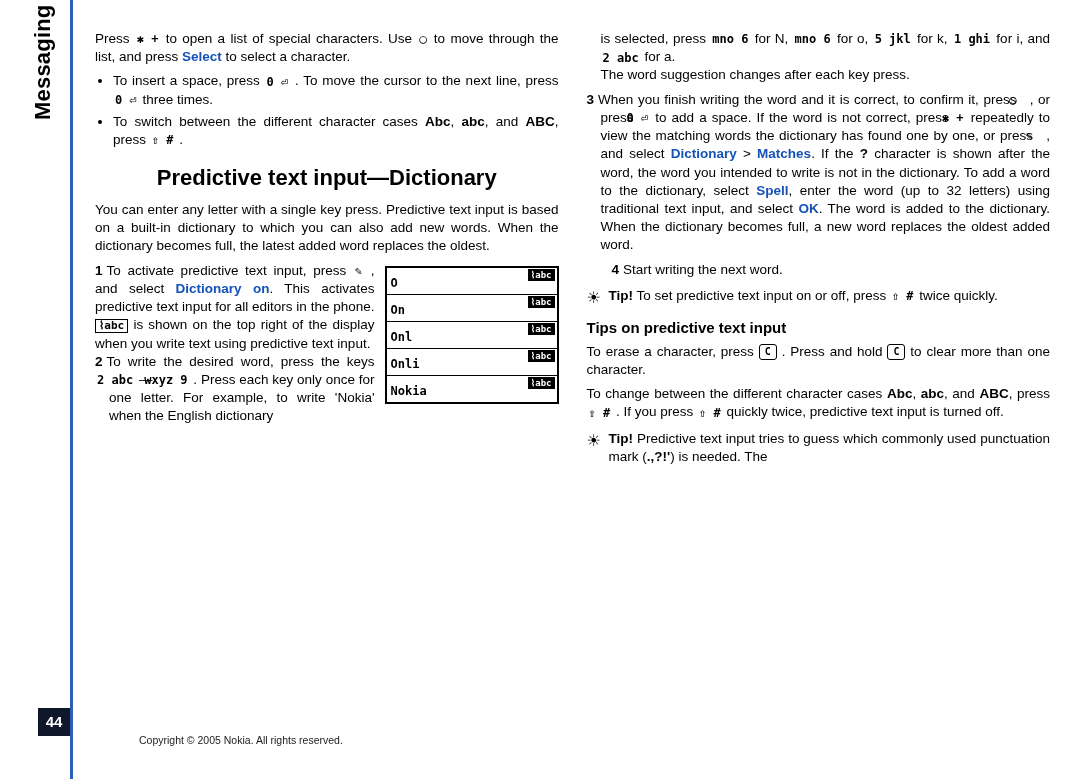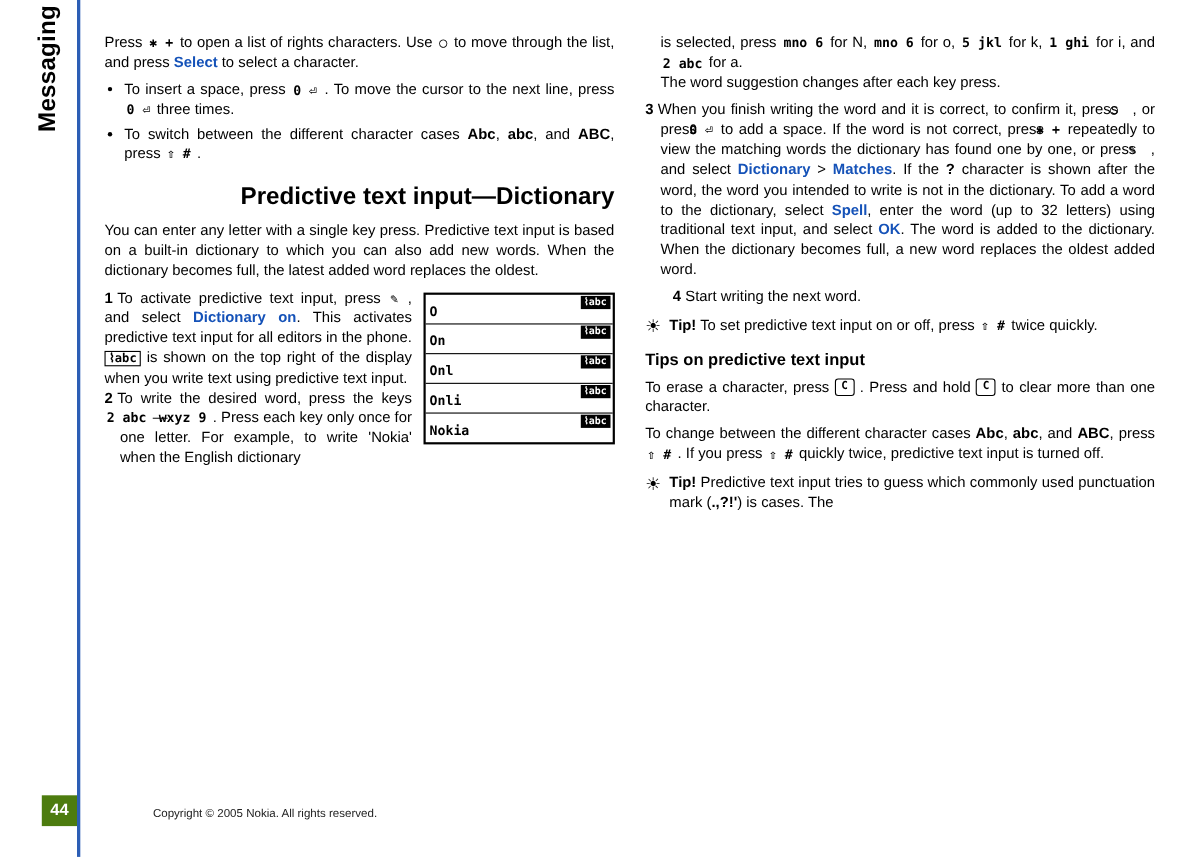--- a/index.html
+++ b/index.html
@@ -19,24 +19,24 @@
     position: absolute;
     left: 0;
     top: 0;
     bottom: 0;
     width: 38px;
     background: #fff;
   }
   .page-num-box {
     position: absolute;
     left: 38px;
-    bottom: 28px;
+    bottom: 43px;
     width: 32px;
     height: 28px;
-    background: #4d7c0f;
+    background: #0f172a;
     color: #fff;
     font-weight: bold;
     font-size: 15px;
     display: flex;
     align-items: center;
     justify-content: center;
   }
   .side-title {
     position: absolute;
     left: 28px;
@@ -63,21 +63,21 @@
     bottom: 55px;
     column-count: 2;
     column-gap: 28px;
   }
   p, ul, ol, h2, h3, .tip-block { text-align: justify; }
   p { margin: 0 0 6px 0; }
   h2 {
     font-size: 22px;
     font-weight: bold;
     margin: 14px 0 8px 0;
-    text-align: right;
+    text-align: center;
   }
   h3 {
     font-size: 15px;
     font-weight: bold;
     margin: 10px 0 4px 0;
     text-align: left;
   }
   ul { list-style: disc; padding-left: 18px; margin: 2px 0 6px 0; }
   li { margin-bottom: 4px; }
   b { font-weight: bold; }
@@ -167,21 +167,21 @@
 <body>
 
 <div class="page-margin"></div>
 <div class="blue-bar"></div>
 <div class="side-title">Messaging</div>
 <div class="page-num-box">44</div>
 
 <div class="content">
 
   <p>
-    <span>Press </span><span class="key">✱  +</span><span> to open a list of rights characters. Use </span><span class="key">◯</span><span> to move through the list, and press </span><span class="lnk">Select</span><span> to select a character.</span>
+    <span>Press </span><span class="key">✱  +</span><span> to open a list of special characters. Use </span><span class="key">◯</span><span> to move through the list, and press </span><span class="lnk">Select</span><span> to select a character.</span>
   </p>
 
   <ul>
     <li>
       <span>To insert a space, press </span><span class="key">0 ⏎</span><span> . To move the cursor to the next line, press </span><span class="key">0 ⏎</span><span> three times.</span>
     </li>
     <li>
       <span>To switch between the different character cases </span><b>Abc</b><span>, </span><b>abc</b><span>, and </span><b>ABC</b><span>, press </span><span class="key">⇧  #</span><span> .</span>
     </li>
   </ul>
@@ -245,19 +245,19 @@
     <span>To erase a character, press </span><span class="glyph">C</span><span> . Press and hold </span><span class="glyph">C</span><span> to clear more than one character.</span>
   </p>
 
   <p>
     <span>To change between the different character cases </span><b>Abc</b><span>, </span><b>abc</b><span>, and </span><b>ABC</b><span>, press </span><span class="key">⇧  #</span><span> . If you press </span><span class="key">⇧  #</span><span> quickly twice, predictive text input is turned off.</span>
   </p>
 
   <div class="tip-block">
     <div class="tip-icon">☀</div>
     <div class="tip-text">
-      <b>Tip!</b><span> Predictive text input tries to guess which commonly used punctuation mark (</span><b>.,?!'</b><span>) is cases. The</span>
+      <b>Tip!</b><span> Predictive text input tries to guess which commonly used punctuation mark (</span><b>.,?!'</b><span>) is needed. The</span>
     </div>
   </div>
 
 </div>
 
 <div class="copyright">Copyright © 2005 Nokia. All rights reserved.</div>
 
 </body></html>

